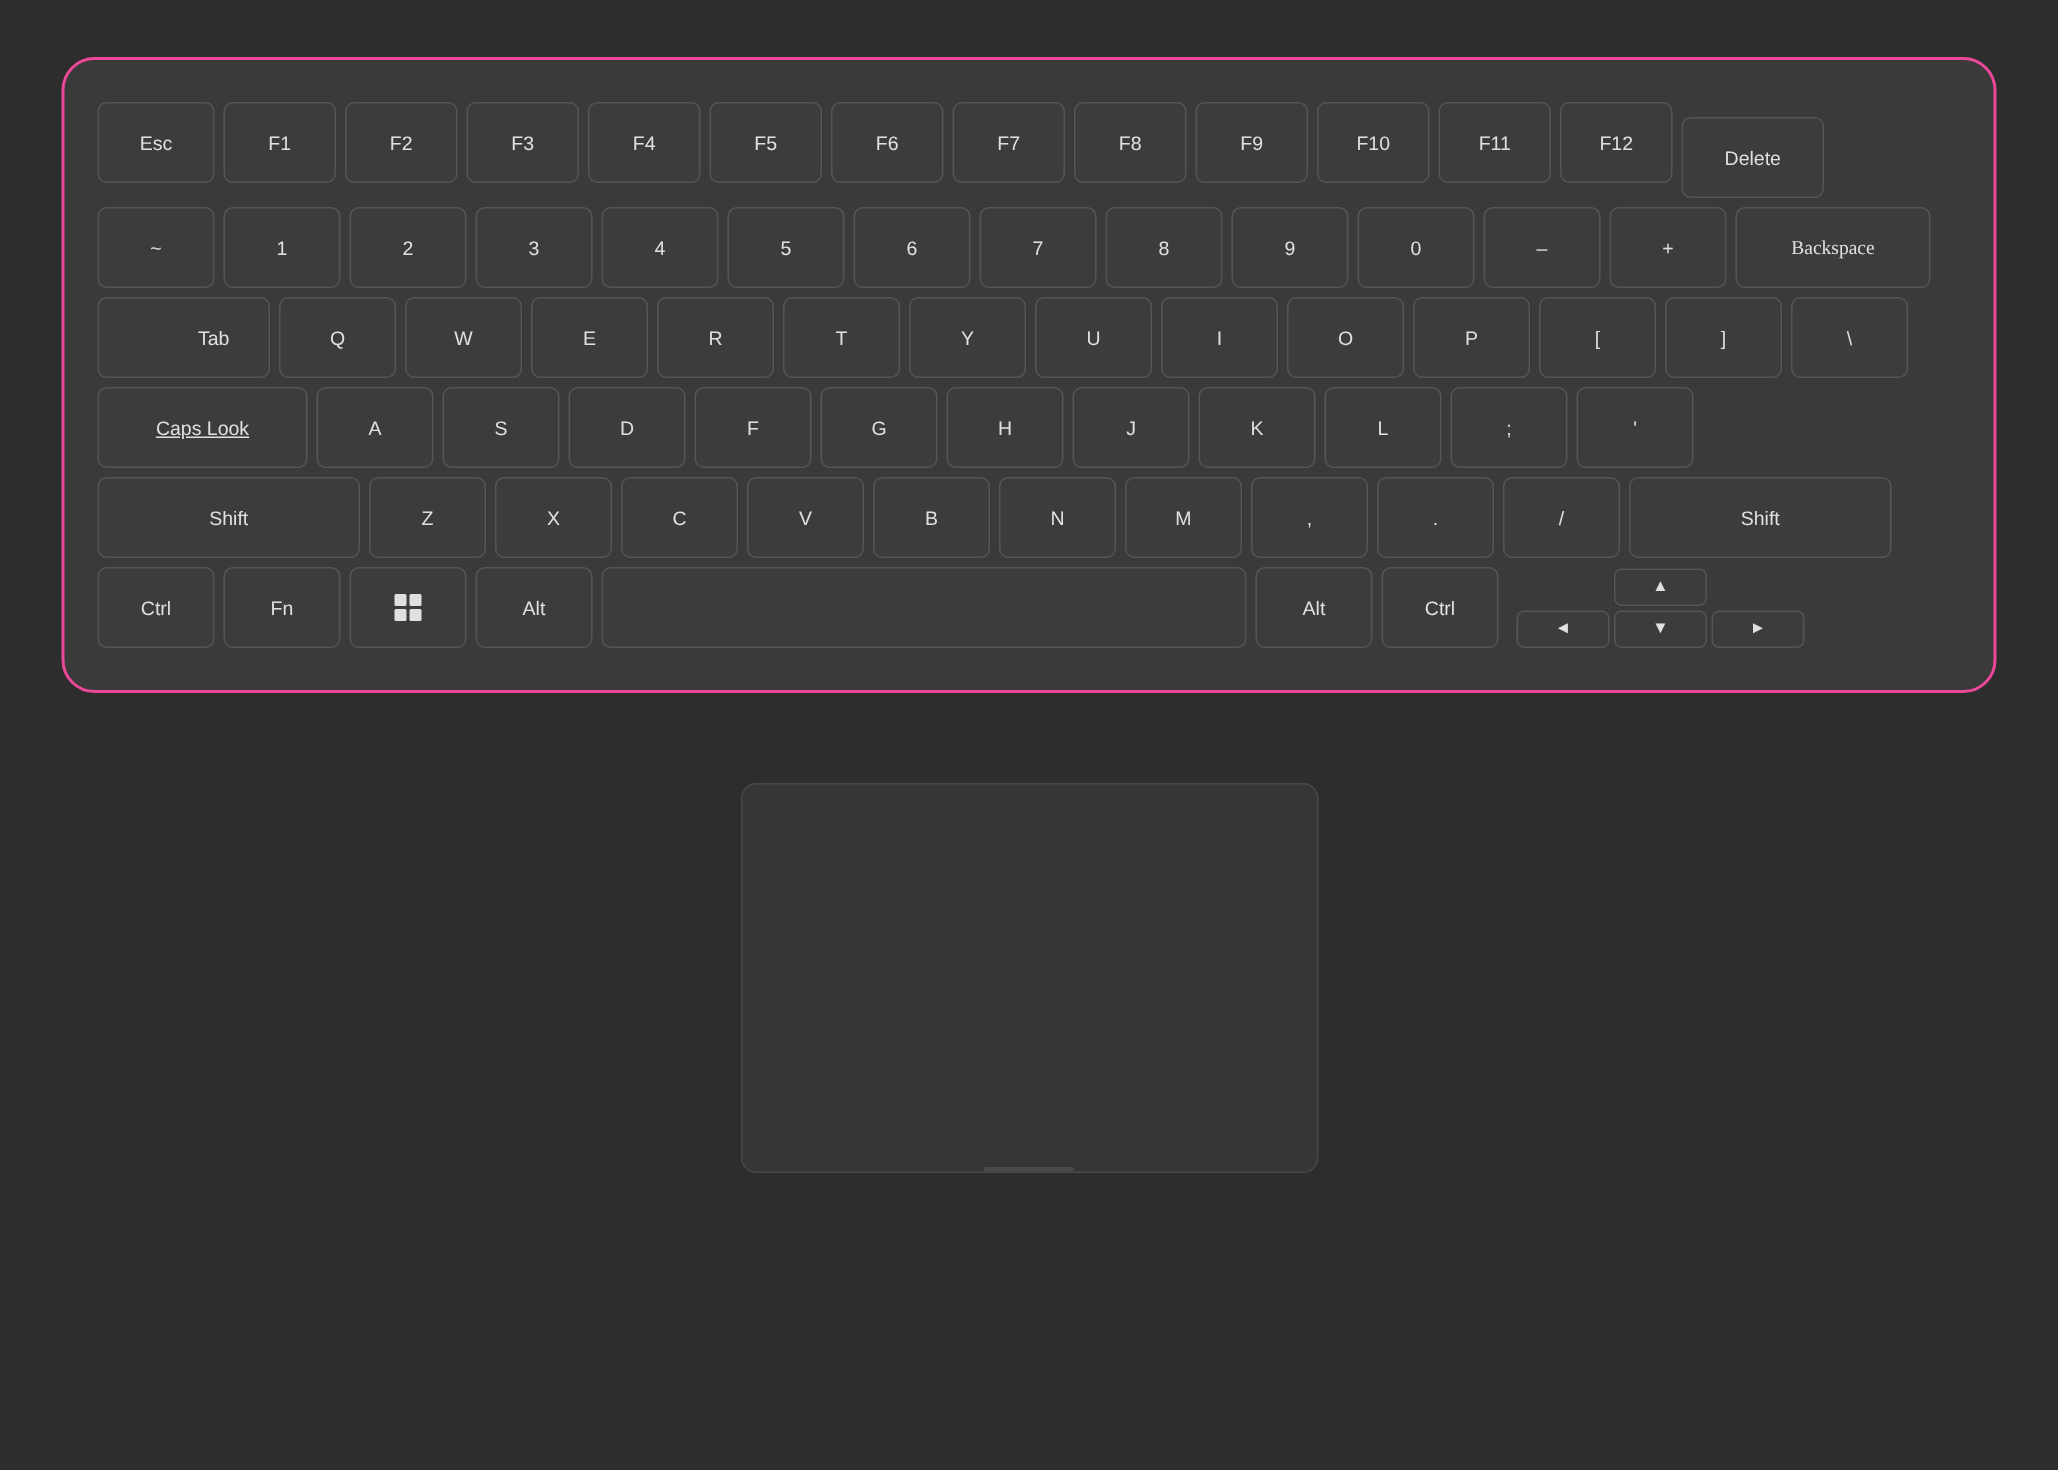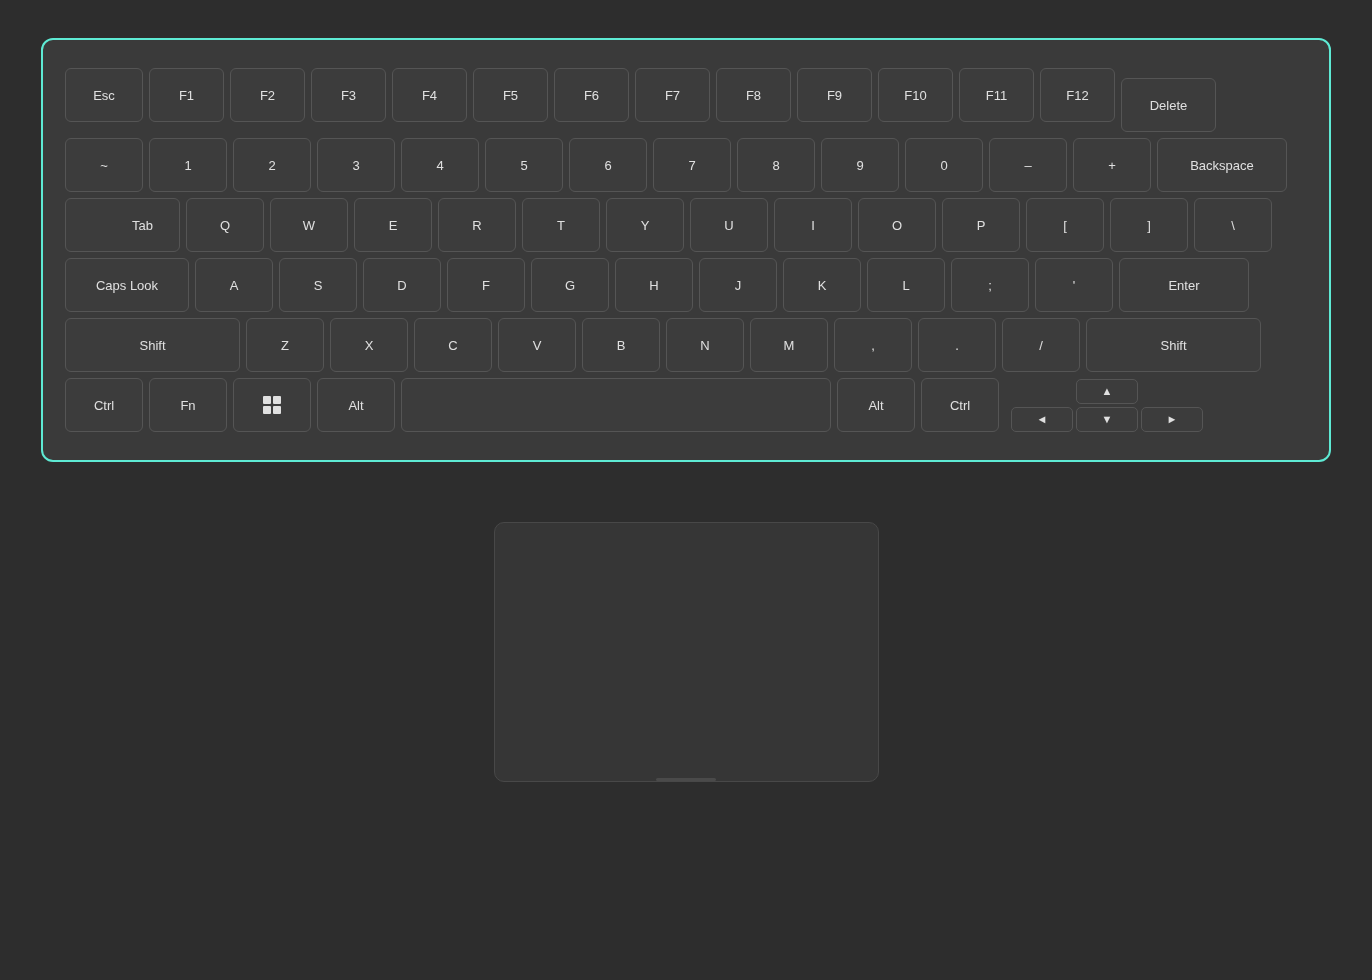--- a/index.html
+++ b/index.html
@@ -12,24 +12,24 @@
       align-items: center;
       justify-content: flex-start;
       overflow: hidden;
       font-family: Arial, sans-serif;
     }
 
     
     .keyboard-container {
       margin-top: 38px;
       background: #3a3a3a;
-      border-radius: 12px;
+      border-radius: 22px;
       padding: 18px 22px 22px 22px;
       width: 1290px;
-      border: 2px solid #5eead4;
+      border: 2px solid #ec4899;
     }
 
     .key-row {
       display: flex;
       flex-direction: row;
       gap: 6px;
       margin-bottom: 6px;
       align-items: center;
     }
 
@@ -49,29 +49,29 @@
       flex-shrink: 0;
     }
 
     
     .key-esc { width: 78px; }
     .key-f { width: 75px; }
     .key-delete { width: 95px; margin-top: 20px; }
 
     
     .key-num { width: 78px; }
-    .key-backspace { width: 130px; }
+    .key-backspace { width: 130px; font-family: Liberation Serif, serif; }
 
     
     .key-tab { width: 115px; padding-left: 40px; }
     .key-letter { width: 78px; }
     .key-backslash { width: 78px; }
 
     
-    .key-caps { width: 124px; }
+    .key-caps { width: 140px; text-decoration: underline; }
     .key-enter { width: 130px; }
 
     
     .key-shift-l { width: 175px; }
     .key-shift-r { width: 175px; }
 
     
     .key-ctrl { width: 78px; }
     .key-fn { width: 78px; }
     .key-win { width: 78px; }
@@ -219,21 +219,20 @@
     <div class="key key-letter">S</div>
     <div class="key key-letter">D</div>
     <div class="key key-letter">F</div>
     <div class="key key-letter">G</div>
     <div class="key key-letter">H</div>
     <div class="key key-letter">J</div>
     <div class="key key-letter">K</div>
     <div class="key key-letter">L</div>
     <div class="key key-letter">;</div>
     <div class="key key-letter">'</div>
-    <div class="key key-enter">Enter</div>
   </div>
 
   <div class="key-row">
     <div class="key key-shift-l">Shift</div>
     <div class="key key-letter">Z</div>
     <div class="key key-letter">X</div>
     <div class="key key-letter">C</div>
     <div class="key key-letter">V</div>
     <div class="key key-letter">B</div>
     <div class="key key-letter">N</div>

